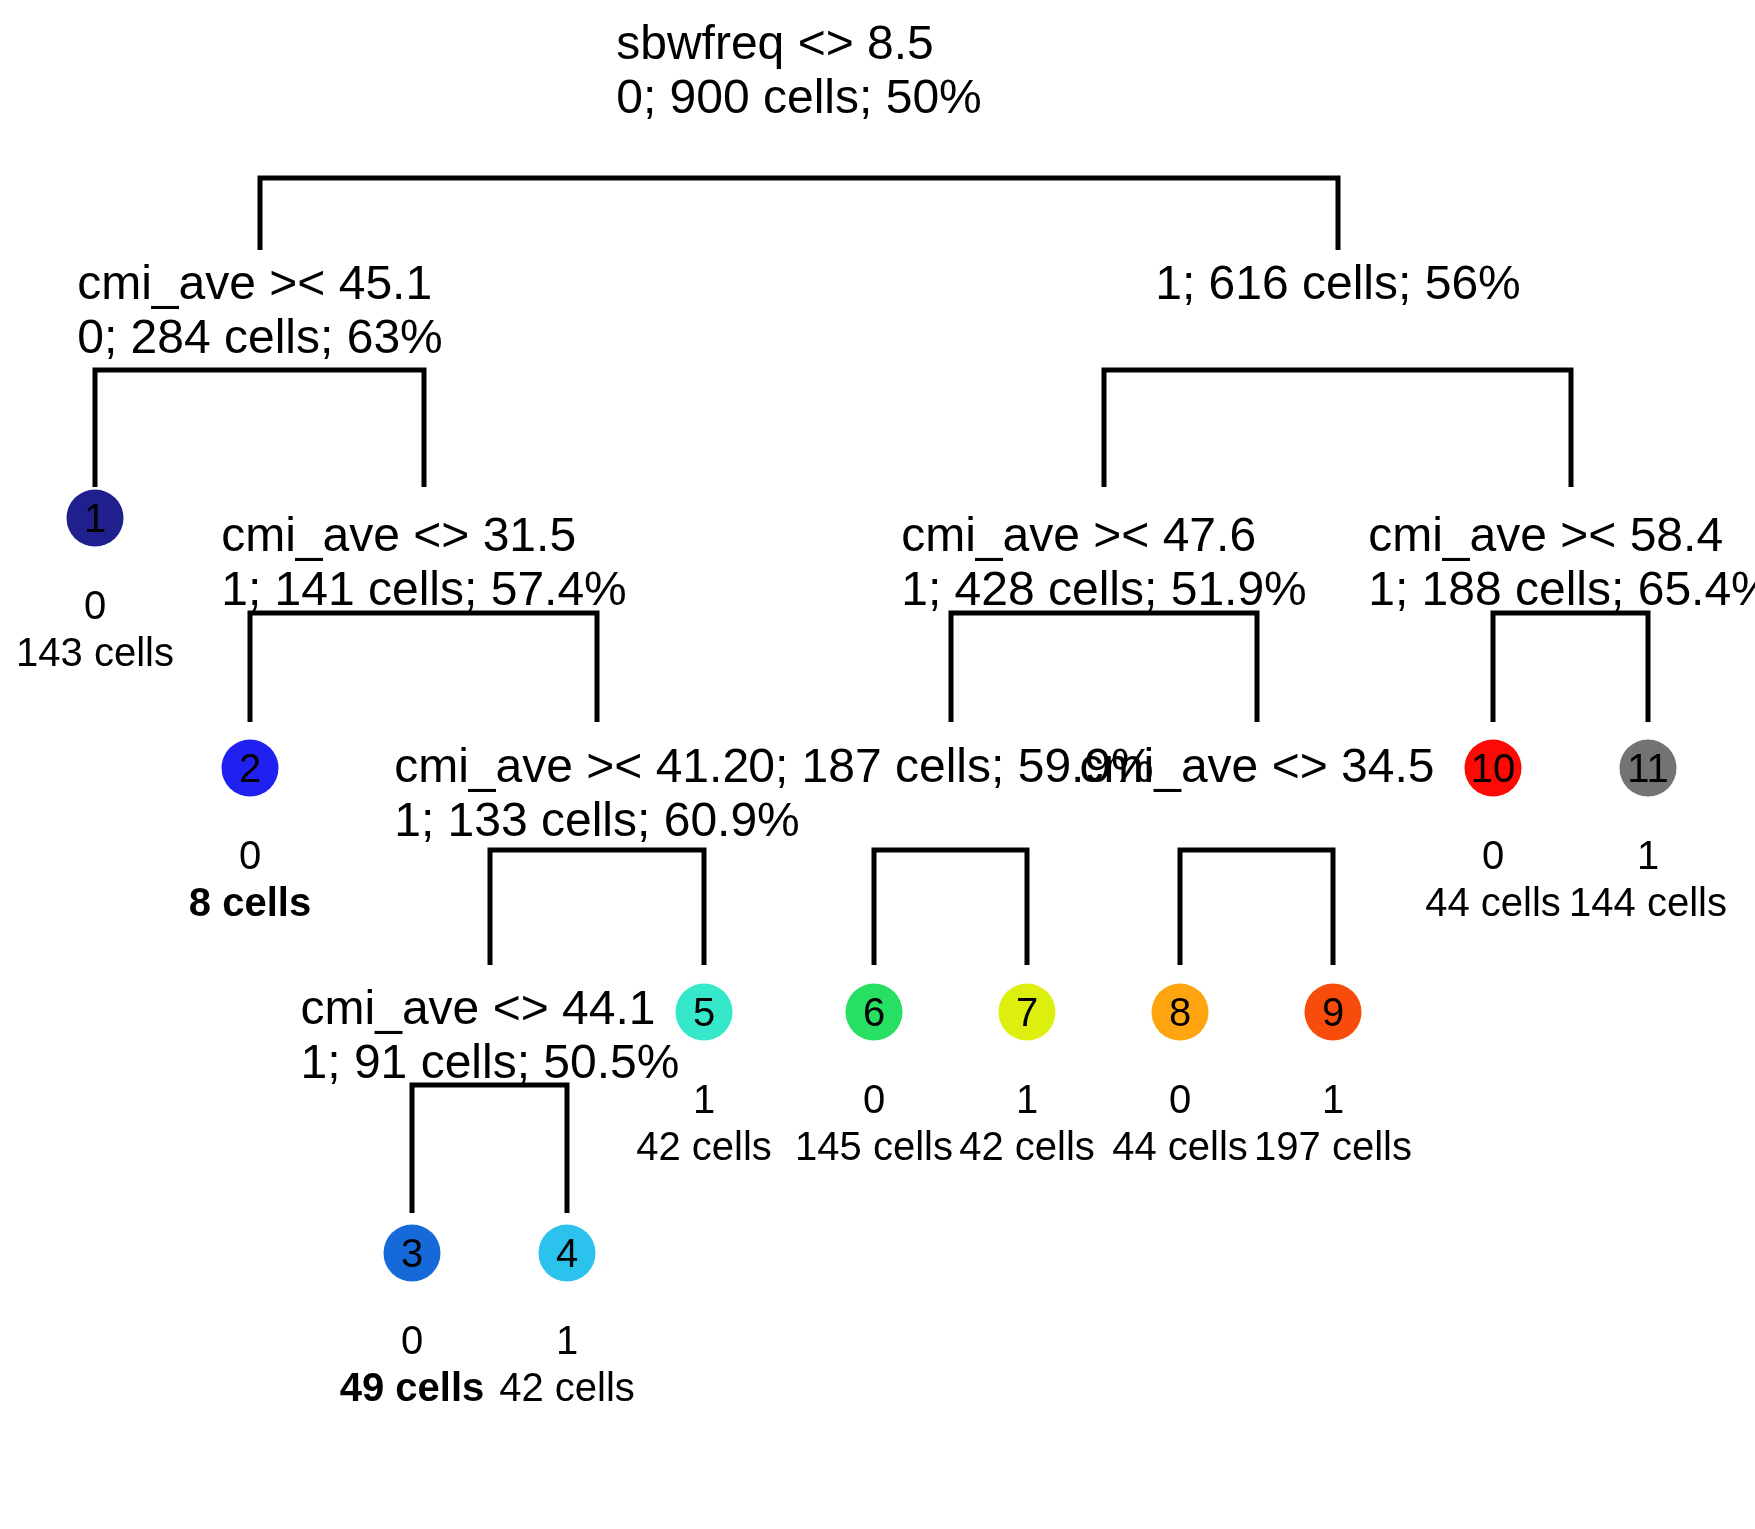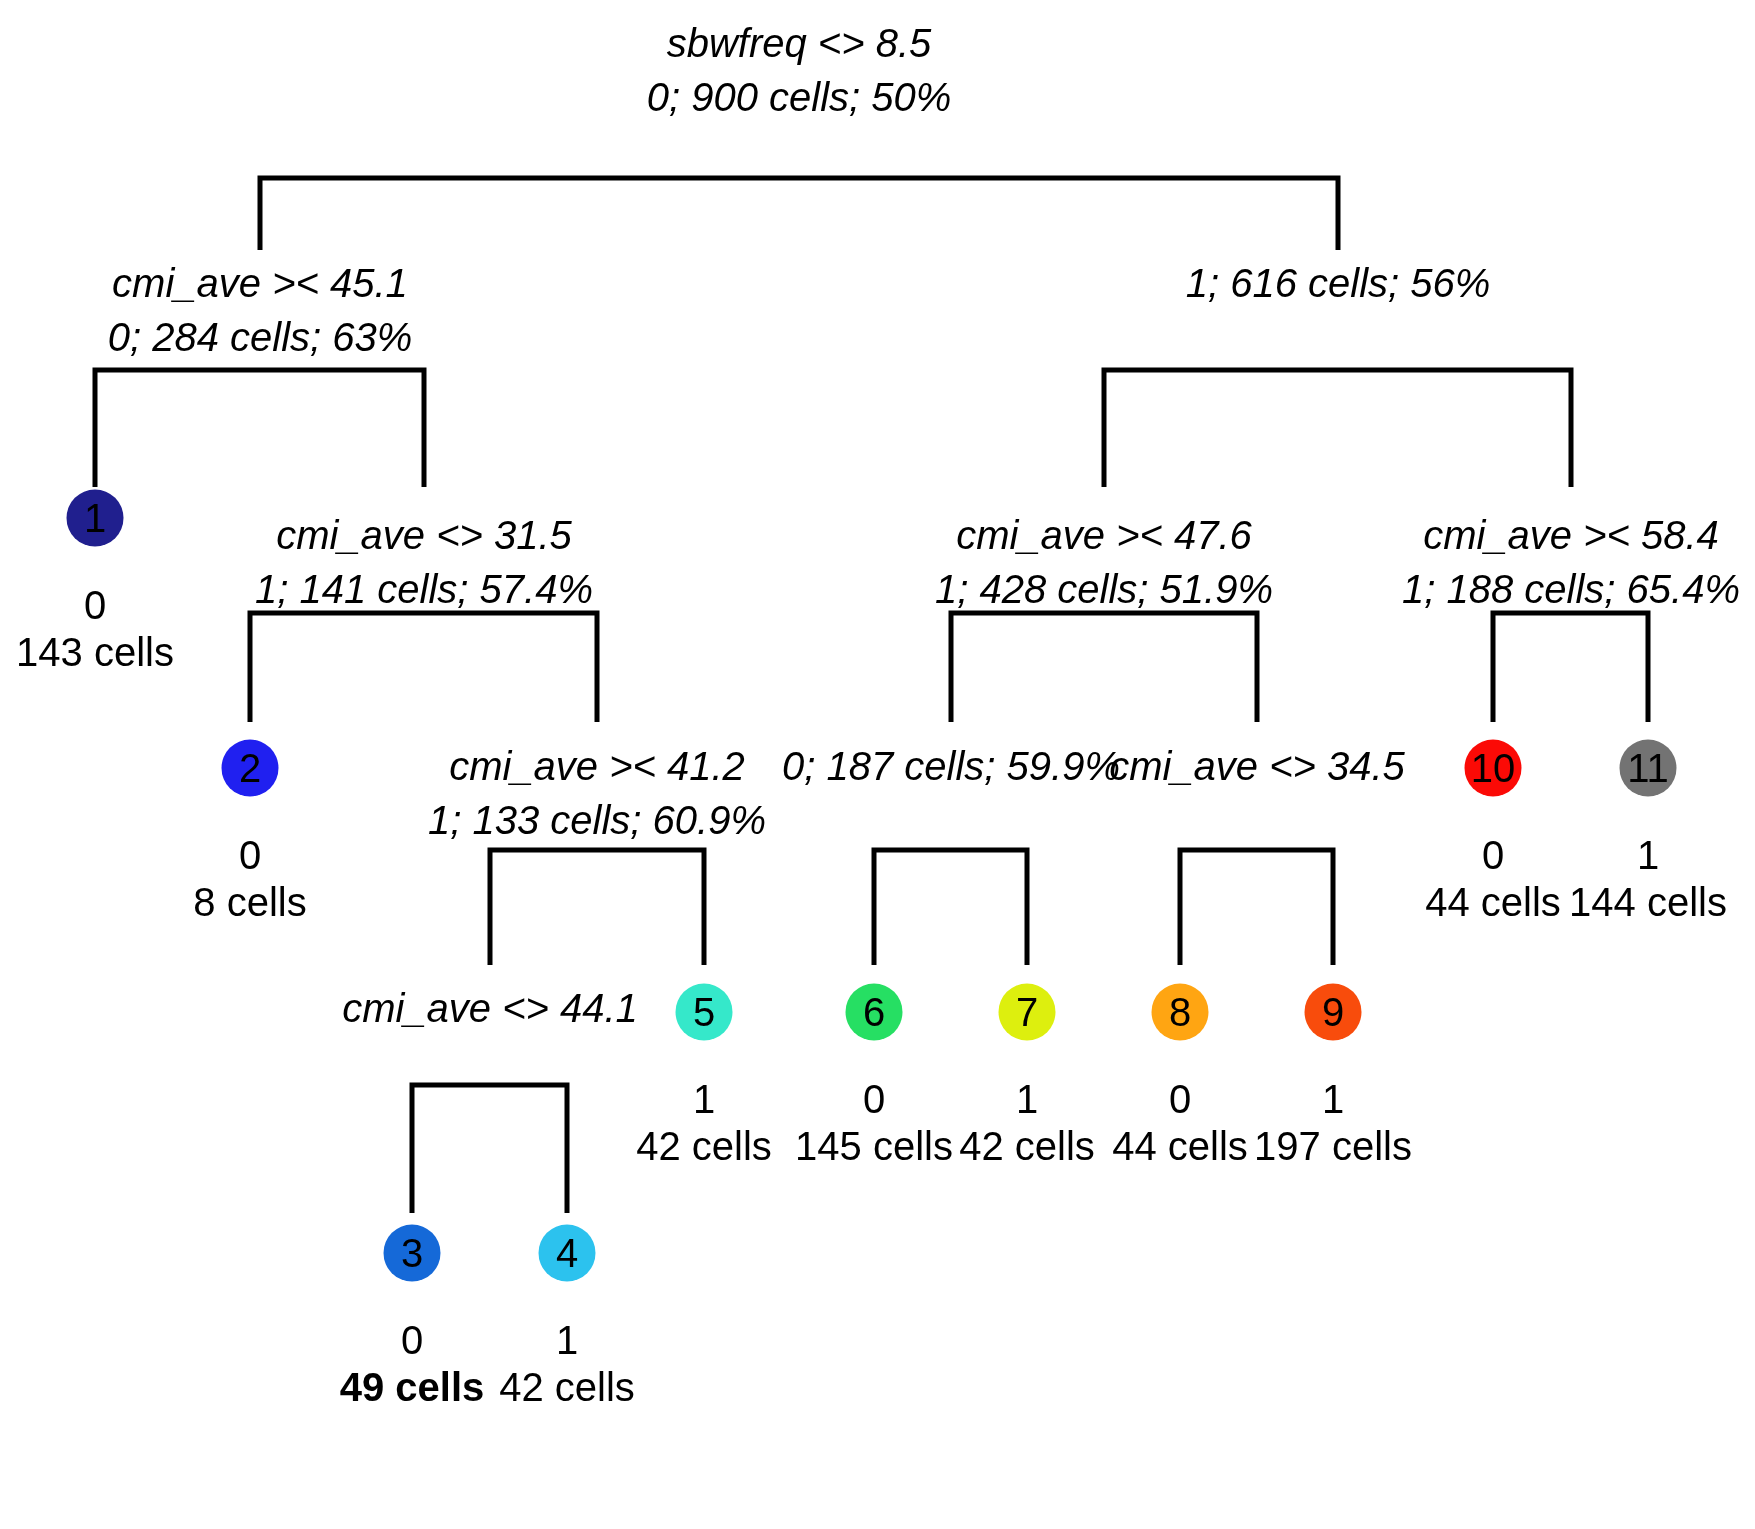--- a/index.html
+++ b/index.html
@@ -13,25 +13,23 @@
     overflow: hidden;
   }
   svg.branches {
     position: absolute;
     left: 0; top: 0;
     width: 1755px; height: 1529px;
   }
   .split {
     position: absolute;
     transform: translate(-50%, 0);
-    text-align: center;
-    font-size: 40px;
+    font-size: 48px;
     line-height: 54px;
     white-space: nowrap;
-    font-style: italic;
   }
   .leaf-circle {
     position: absolute;
     width: 57px; height: 57px;
     border-radius: 50%;
     transform: translate(-50%, -50%);
     display: flex;
     align-items: center;
     justify-content: center;
     font-size: 40px;
@@ -97,33 +95,34 @@
         <div>1; 133 cells; 60.9%</div>
       </div>
       <div class="split" style="left: 951px; top: 739px;">
         <div>0; 187 cells; 59.9%</div>
       </div>
       <div class="split" style="left: 1257px; top: 739px;">
         <div>cmi_ave &lt;&gt; 34.5</div>
       </div>
       <div class="split" style="left: 490px; top: 981px;">
         <div>cmi_ave &lt;&gt; 44.1</div>
+        <div>1; 91 cells; 50.5%</div>
       </div>
     </div>
   <div id="leaves">
       <div class="leaf-circle" style="left: 95px; top: 518px; background: rgb(32, 31, 142);">
         <span>1</span>
       </div>
       <div class="leaf-label" style="left: 95px; top: 605px;">0</div>
       <div class="leaf-label" style="left: 95px; top: 652px;">143 cells</div>
       <div class="leaf-circle" style="left: 250px; top: 768px; background: rgb(32, 32, 240);">
         <span>2</span>
       </div>
       <div class="leaf-label" style="left: 250px; top: 855px;">0</div>
-      <div class="leaf-label" style="left: 250px; top: 902px;">8 cells</div>
+      <div class="leaf-label" style="left: 250px; top: 902px; font-weight: bold;">8 cells</div>
       <div class="leaf-circle" style="left: 412px; top: 1253px; background: rgb(21, 105, 216);">
         <span>3</span>
       </div>
       <div class="leaf-label" style="left: 412px; top: 1340px;">0</div>
       <div class="leaf-label" style="left: 412px; top: 1387px; font-weight: bold;">49 cells</div>
       <div class="leaf-circle" style="left: 567px; top: 1253px; background: rgb(44, 194, 238);">
         <span>4</span>
       </div>
       <div class="leaf-label" style="left: 567px; top: 1340px;">1</div>
       <div class="leaf-label" style="left: 567px; top: 1387px;">42 cells</div>

